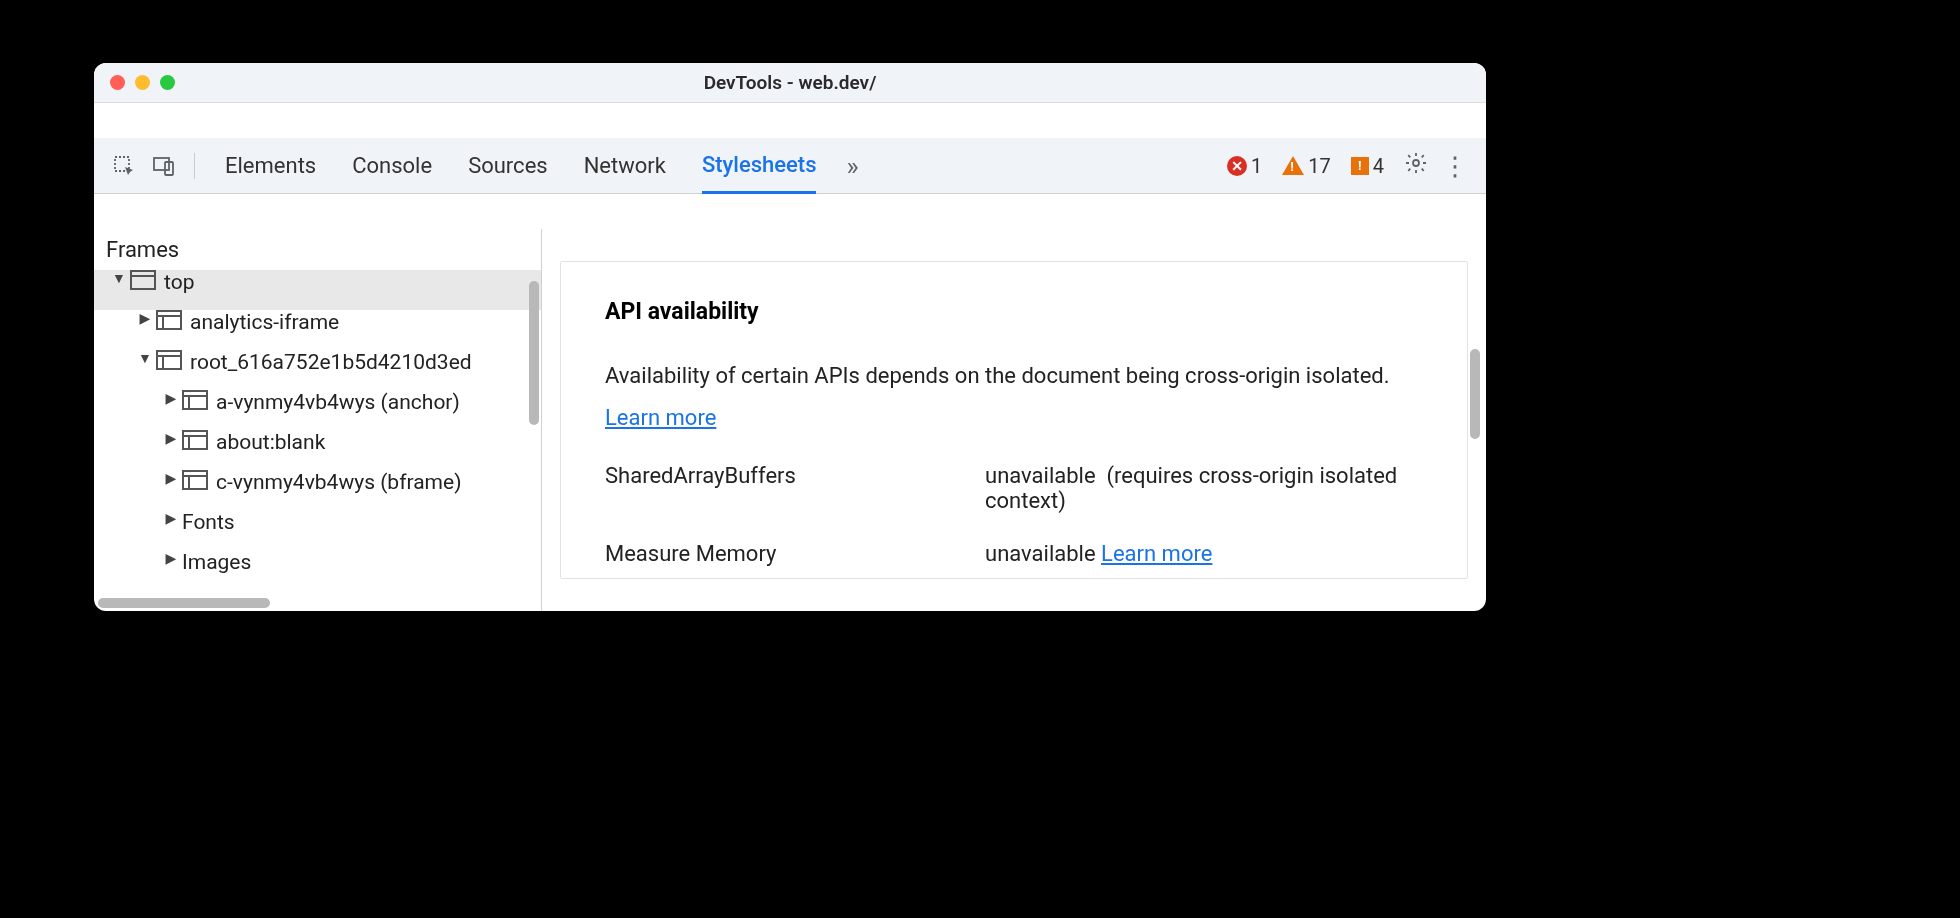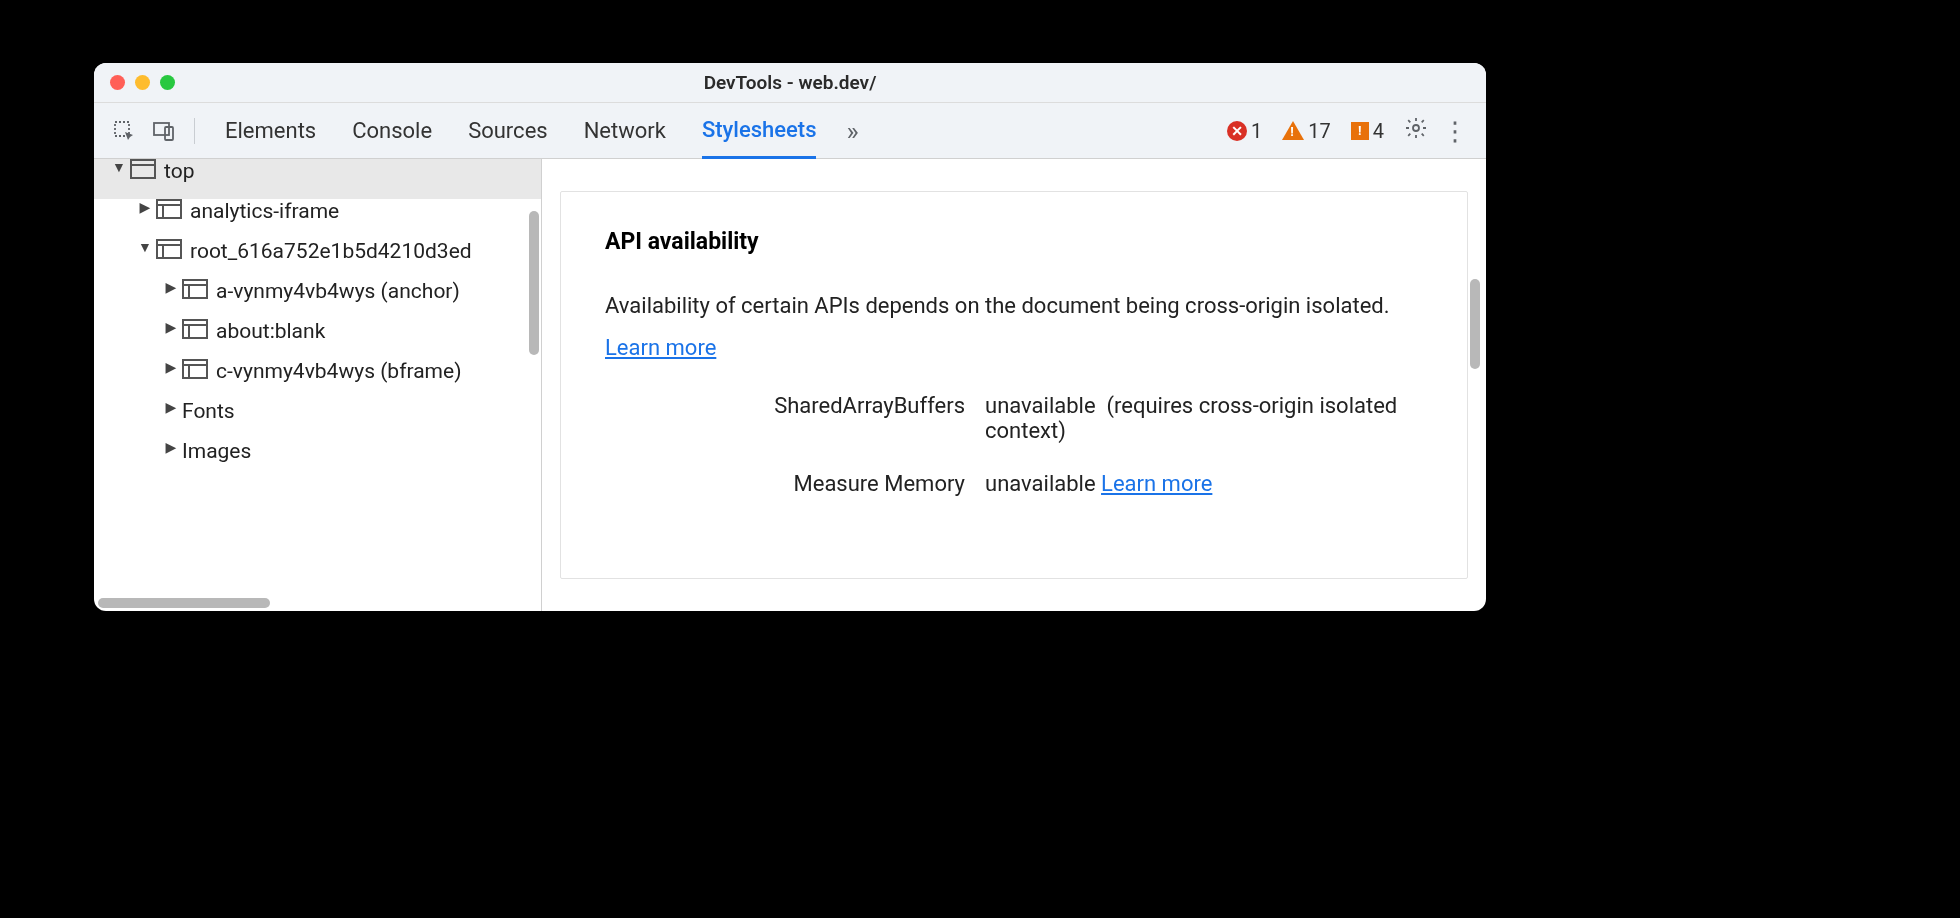--- a/index.html
+++ b/index.html
@@ -1,17 +1,17 @@
 <!DOCTYPE html>
 <html><head>
 <meta charset="utf-8">
 <style>
 * { margin:0; padding:0; box-sizing:border-box; font-family:-apple-system,BlinkMacSystemFont,"Segoe UI",Roboto,sans-serif; }
 body { background:#000; width:1960px; height:918px; position:relative; }
-.window { position:absolute; left:94px; top:63px; width:1392px; height:548px; background:#fff; border-radius:12px; box-shadow:0 20px 60px rgba(0,0,0,.45); overflow:hidden; display:flex; flex-direction:column; }
+.window { position:absolute; left:94px; top:63px; width:1392px; height:548px; background:#fff; border-radius:12px; box-shadow:0 20px 60px rgba(0,0,0,.45); overflow:hidden; display:flex; flex-direction:column;gap:35px; }
 .titlebar { height:40px; background:#f0f3f7; display:flex; align-items:center; padding:0 16px; position:relative; border-bottom:1px solid #dcdcdc; }
 .traffic { display:flex; gap:10px; }
 .traffic span { width:15px; height:15px; border-radius:50%; display:inline-block; }
 .tl-close{background:#ff5f57;} .tl-min{background:#febc2e;} .tl-max{background:#28c840;}
 .title { position:absolute; left:50%; transform:translateX(-50%); font-size:19px; font-weight:600; color:#2a2a2a; }
 .tabbar { height:56px; background:#f0f3f7; border-bottom:1px solid #d0d0d0; display:flex; align-items:center; padding:0 10px; gap:0; }
 .tool-icon { width:40px; display:flex; align-items:center; justify-content:center; color:#5f6368; }
 .tool-icon svg{width:24px;height:24px;}
 .vdiv { width:1px; height:26px; background:#c9cdd2; margin:0 10px; }
 .tabs { display:flex; gap:36px; margin-left:20px; align-items:center;justify-content:flex-end; }
@@ -40,21 +40,21 @@
 .indent1{padding-left:18px;} .indent2{padding-left:44px;} .indent3{padding-left:70px;}
 .sb-vscroll{position:absolute;right:2px;top:52px;width:10px;height:144px;background:#b8b8b8;border-radius:5px;}
 .sb-hscroll{position:absolute;left:4px;bottom:3px;width:172px;height:10px;background:#b8b8b8;border-radius:5px;}
 .main { flex:1; padding:32px 18px; overflow:hidden; }
 .card { border:1px solid #e2e2e2; border-radius:2px; height:100%; padding:36px 44px 20px; }
 .card h2 { font-size:23px; font-weight:700; margin-bottom:30px; }
 .card p { font-size:22px; line-height:1.9; color:#222; }
 a.link { color:#1a73e8; text-decoration:underline; }
 .kv { margin-top:24px; }
 .kv-row { display:flex; margin-bottom:28px; }
-.kv-key { width:380px; text-align:right; padding-right:20px; font-size:22px; color:#222; }
+.kv-key { width:380px; padding-right:20px; font-size:22px; color:#222; }
 .kv-val { flex:1; font-size:22px; color:#222; }
 .note { color:#222; }
 .main-scroll{position:absolute;right:6px;top:120px;width:10px;height:90px;background:#b8b8b8;border-radius:5px;}
 </style>
 </head>
 <body>
 
 <div class="window">
   <div class="titlebar">
     <div class="traffic">
@@ -105,20 +105,21 @@
             <circle cx="12" cy="12" r="3"></circle>
             <path d="M12 2v3M12 19v3M4.2 4.2l2.1 2.1M17.7 17.7l2.1 2.1M2 12h3M19 12h3M4.2 19.8l2.1-2.1M17.7 6.3l2.1-2.1"></path>
           </svg>
       </div>
       <div class="kebab">⋮</div>
     </div>
   </div>
 
   <div class="body">
     <div class="sidebar">
+      <div class="sb-header">Frames</div>
       <div class="tree" id="tree">
           <div class="tree-row indent1 selected">
             <span class="arrow down"></span>
             <span class="win-icon">
               <svg viewBox="0 0 26 20" fill="none" stroke="#555" stroke-width="2">
                 <rect x="1" y="1" width="24" height="18"></rect>
                 <line x1="1" y1="6" x2="25" y2="6"></line>
               </svg>
             </span>
             <span>top</span>

